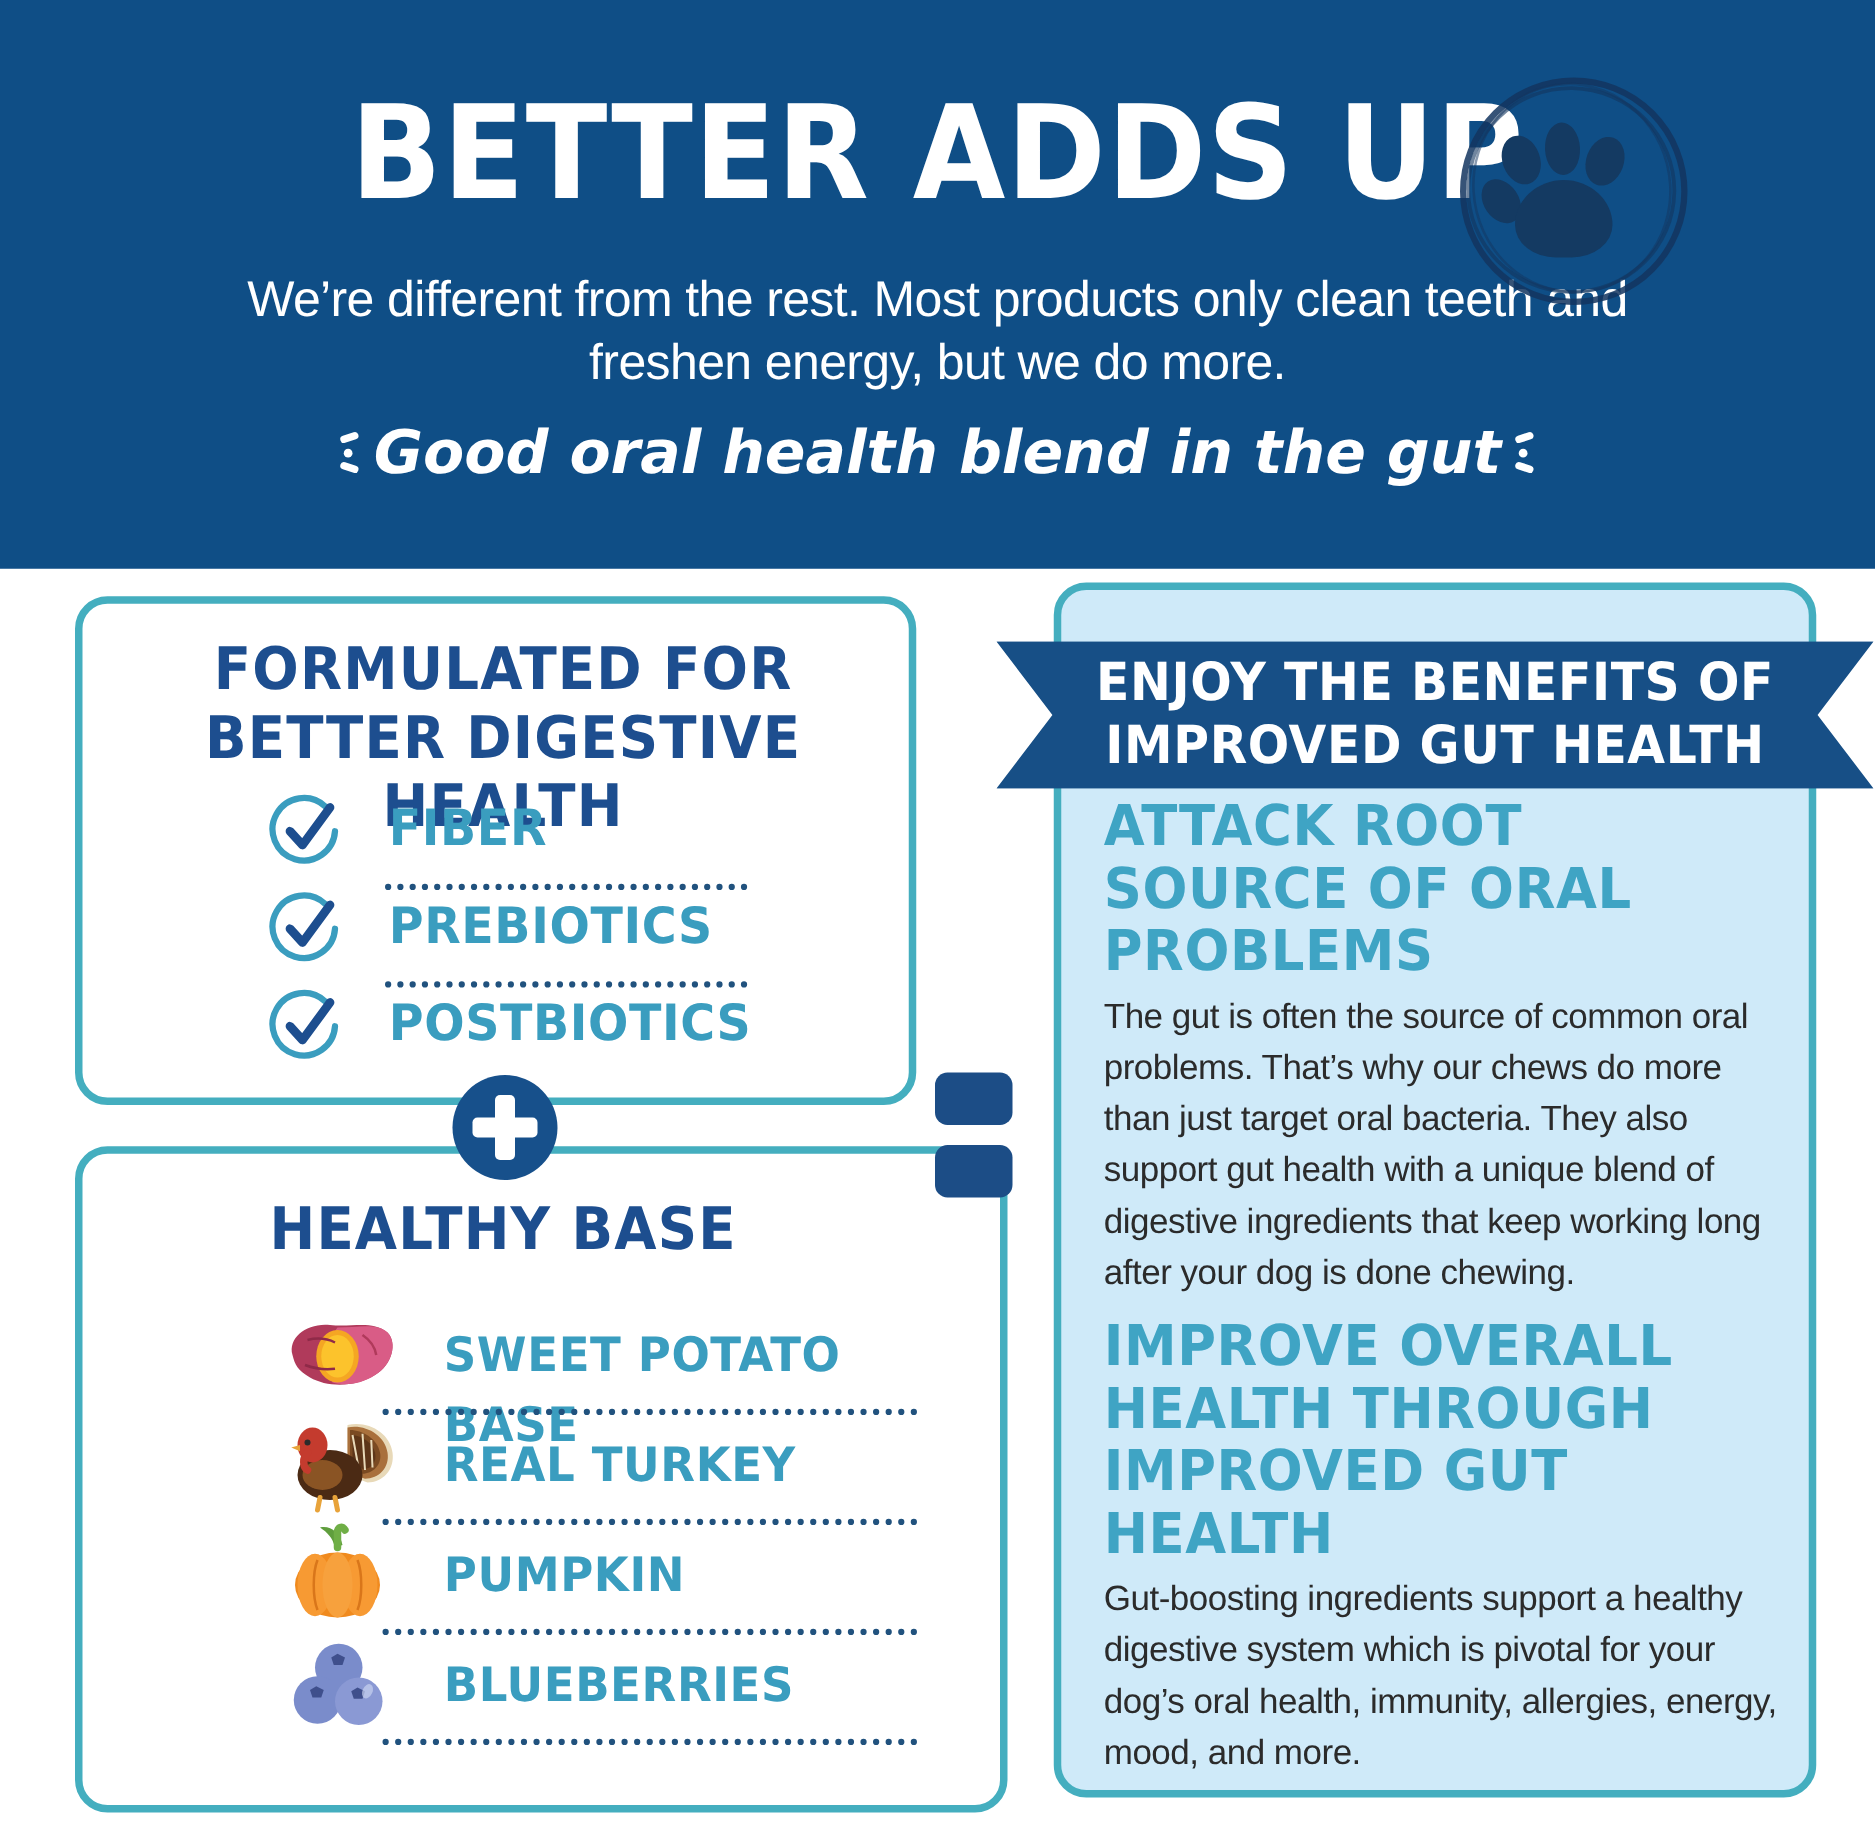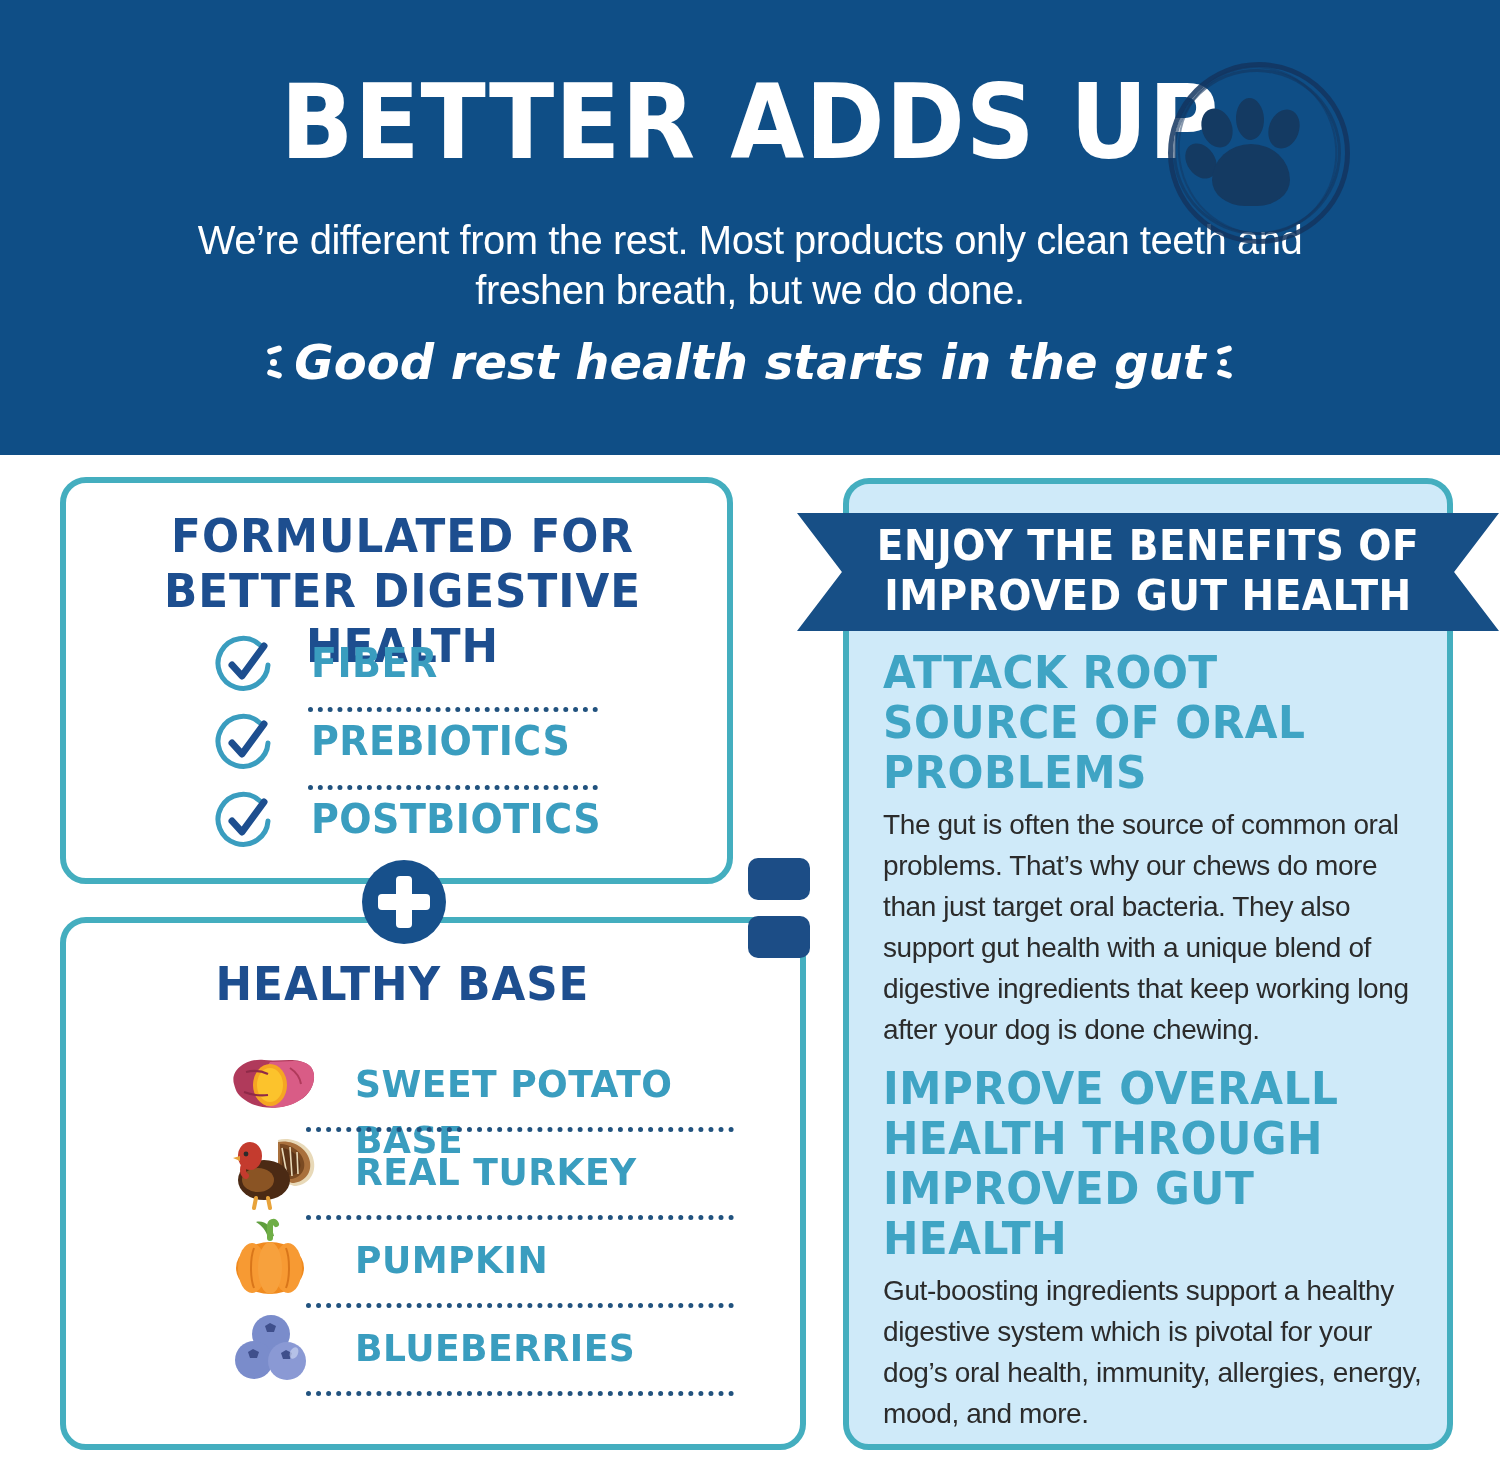--- a/index.html
+++ b/index.html
@@ -160,21 +160,21 @@
   }
 
   
   .equals{position:absolute;left:748px;top:858px;width:62px;height:104px;}
   .equals i{position:absolute;left:0;width:62px;height:42px;background:#1c4d86;border-radius:10px;display:block;}
   .equals .e1{top:0px;}
   .equals .e2{top:58px;}
 
   
   .card-right{
-    position:absolute;left:843px;top:478px;width:610px;height:972px;
+    position:absolute;left:843px;top:466px;width:610px;height:972px;
     border:6px solid #44aebf;border-radius:26px;box-sizing:border-box;
     background:#cfeaf9;
   }
   .ribbon-inner{
     position:absolute;left:797px;top:513px;width:702px;height:118px;
     background:#174f86;
     z-index:6;
     -webkit-clip-path:polygon(0% 0%, 100% 0%, 93.6% 50%, 100% 100%, 0% 100%, 6.4% 50%);
     clip-path:polygon(0% 0%, 100% 0%, 93.6% 50%, 100% 100%, 0% 100%, 6.4% 50%);
   }
@@ -209,27 +209,27 @@
   .blk-1{top:164px;}
   .blk-2{top:580px;}
 </style>
 </head>
 <body>
 
 <div class="header">
 
   <div class="hdr-title">BETTER ADDS UP</div>
 
-  <div class="hdr-sub">We’re different from the rest. Most products only clean teeth and freshen breath, but we do done.</div>
+  <div class="hdr-sub">We’re different from the rest. Most products only clean teeth and freshen energy, but we do more.</div>
 
   <div class="hdr-tag-wrap">
     <span class="tag-orn">
       <i class="d1"></i><i class="d2"></i><i class="d3"></i>
     </span>
-    <span class="hdr-tag">Good rest health starts in the gut</span>
+    <span class="hdr-tag">Good oral health blend in the gut</span>
     <span class="tag-orn">
       <i class="d1"></i><i class="d2"></i><i class="d3"></i>
     </span>
   </div>
 
   <div class="paw-badge">
     <span class="paw-ring"></span>
     <span class="paw-ring r2"></span>
     <span class="paw-ring r3"></span>
     <span class="paw-pad paw-p1"></span>

